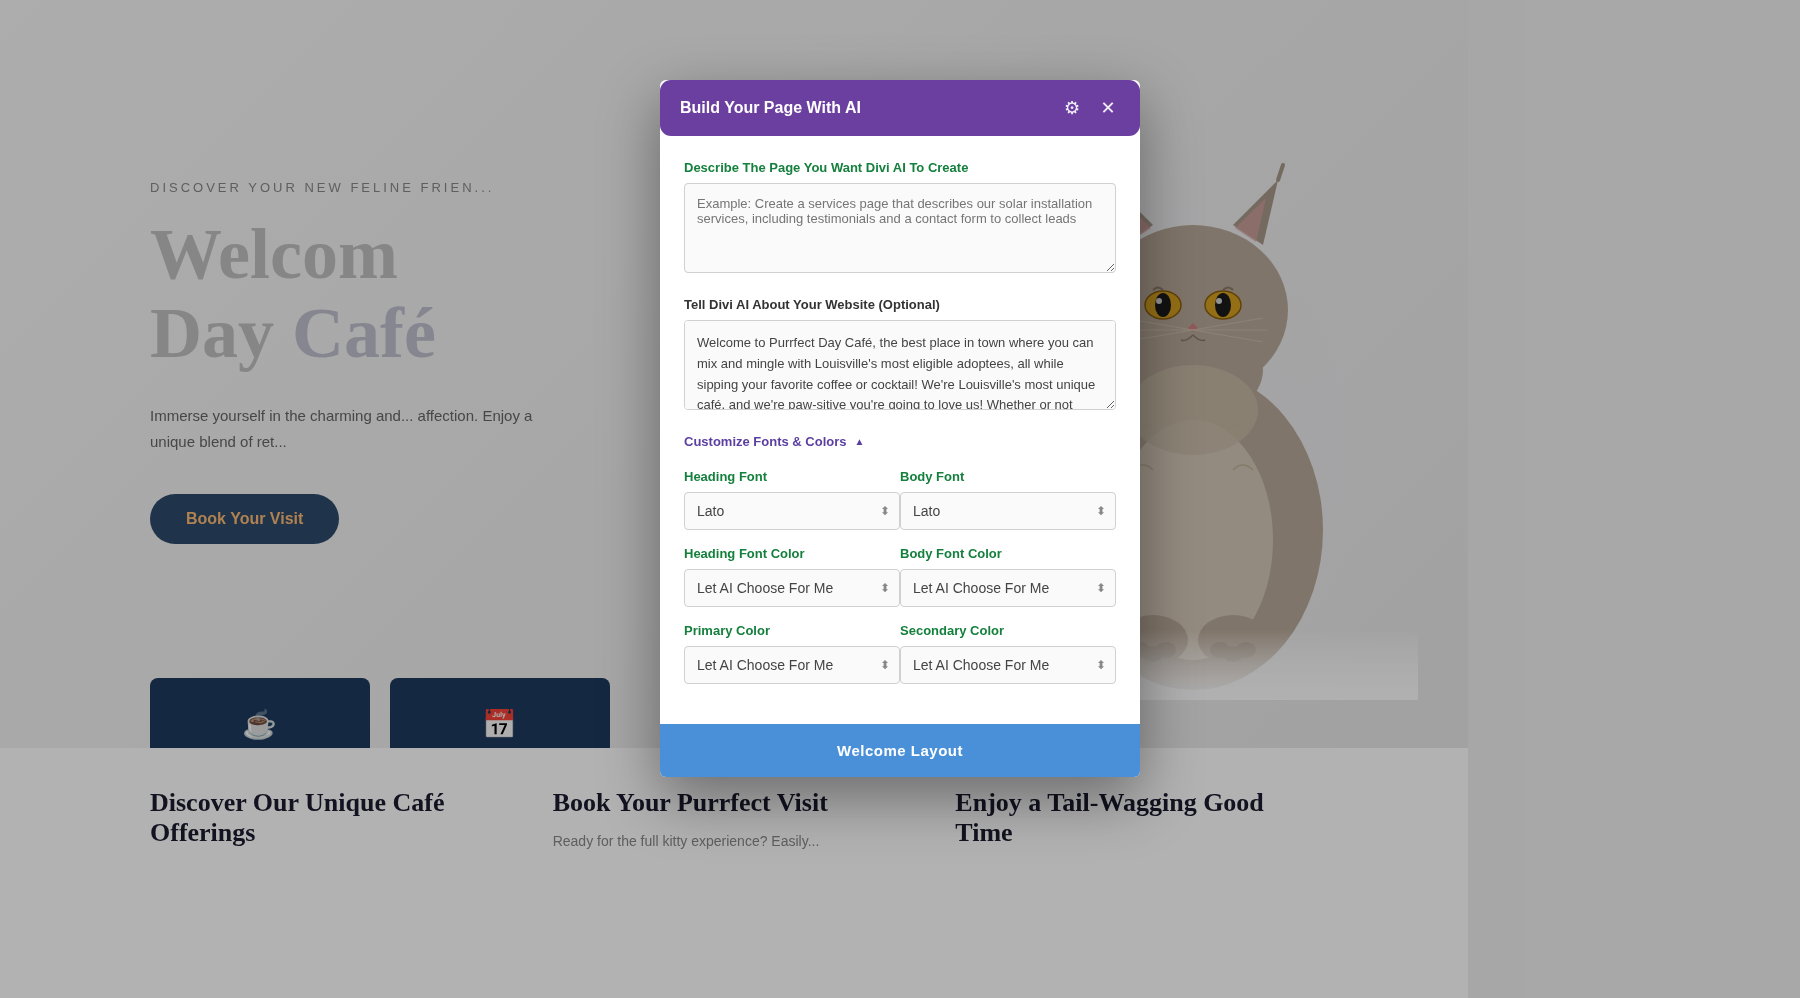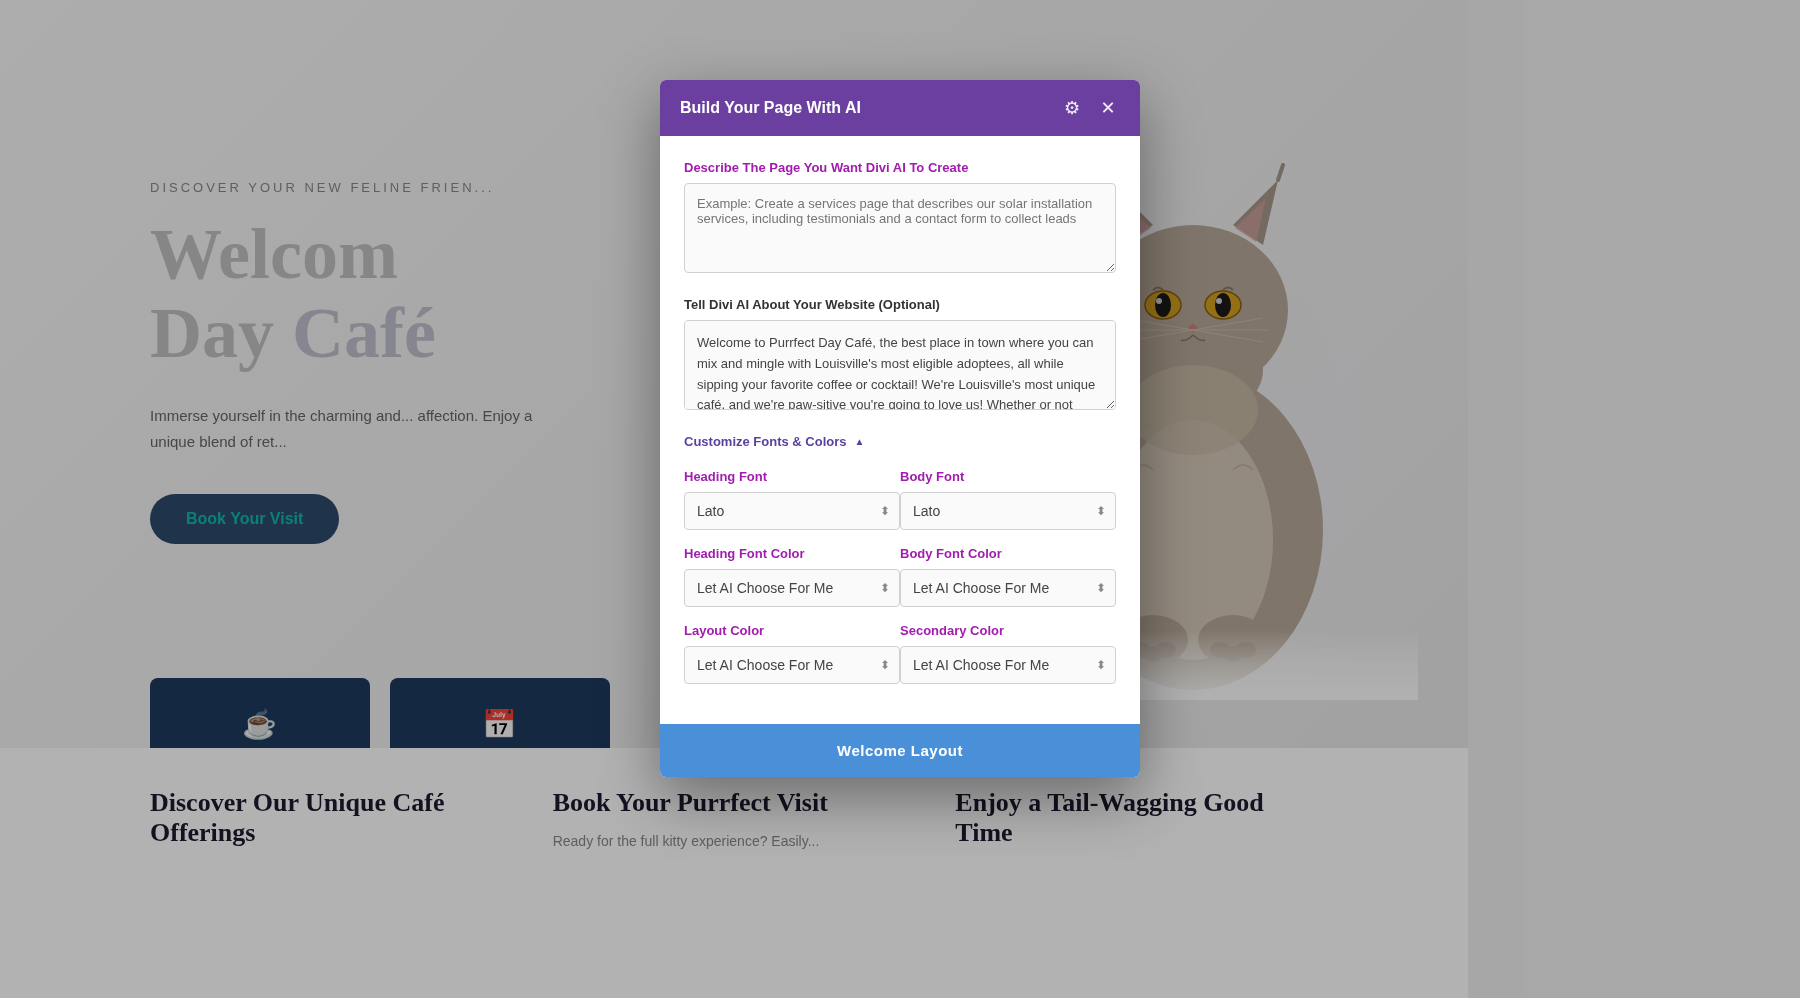--- a/index.html
+++ b/index.html
@@ -63,21 +63,21 @@
       font-family: Arial, sans-serif;
       font-size: 15px;
       color: #666;
       line-height: 1.7;
       max-width: 400px;
       margin-bottom: 40px;
     }
 
     .bg-btn-visit {
       background: #2d4a6b;
-      color: #14b8a6;
+      color: #fdba74;
       border: none;
       padding: 16px 36px;
       border-radius: 30px;
       font-family: Arial, sans-serif;
       font-size: 16px;
       font-weight: bold;
       cursor: pointer;
     }
 
     
@@ -168,20 +168,21 @@
       left: 50%;
       transform: translateX(-50%);
     }
 
     .modal-header {
       background: #6b3fa0;
       padding: 16px 20px;
       display: flex;
       align-items: center;
       justify-content: space-between;
+      border-radius: 11px;
     }
 
     .modal-title {
       color: white;
       font-family: Arial, sans-serif;
       font-size: 16px;
       font-weight: bold;
     }
 
     .modal-header-actions {
@@ -206,21 +207,21 @@
 
     .modal-body {
       padding: 24px 24px;
       background: #ffffff;
     }
 
     .form-label {
       font-family: Arial, sans-serif;
       font-size: 13px;
       font-weight: bold;
-      color: #a21caf;
+      color: #15803d;
       margin-bottom: 8px;
       display: block;
     }
 
     .form-textarea {
       width: 100%;
       border: 1px solid #d0d0d0;
       border-radius: 4px;
       padding: 12px;
       font-family: Arial, sans-serif;
@@ -545,21 +546,21 @@
               <option>Let AI Choose For Me</option>
               <option>Custom Color</option>
             </select>
             <span class="form-select-arrow">⬍</span>
           </div>
         </div>
       </div>
 
       <div class="form-row">
         <div class="form-col">
-          <label class="form-label">Layout Color</label>
+          <label class="form-label">Primary Color</label>
           <div class="form-select-wrapper">
             <select class="form-select">
               <option>Let AI Choose For Me</option>
               <option>Custom Color</option>
             </select>
             <span class="form-select-arrow">⬍</span>
           </div>
         </div>
         <div class="form-col">
           <label class="form-label">Secondary Color</label>

